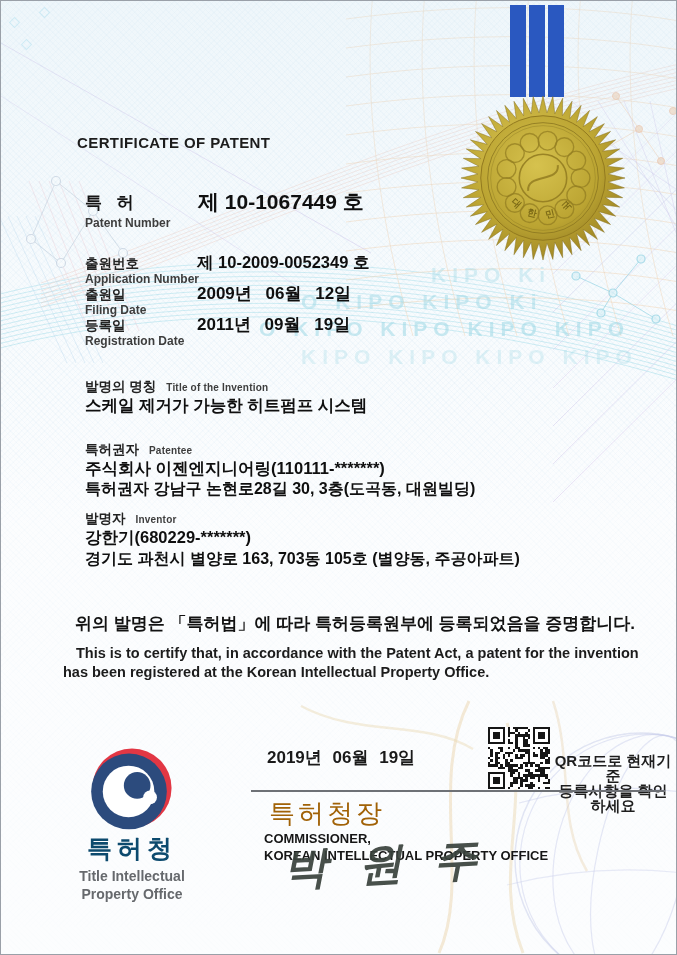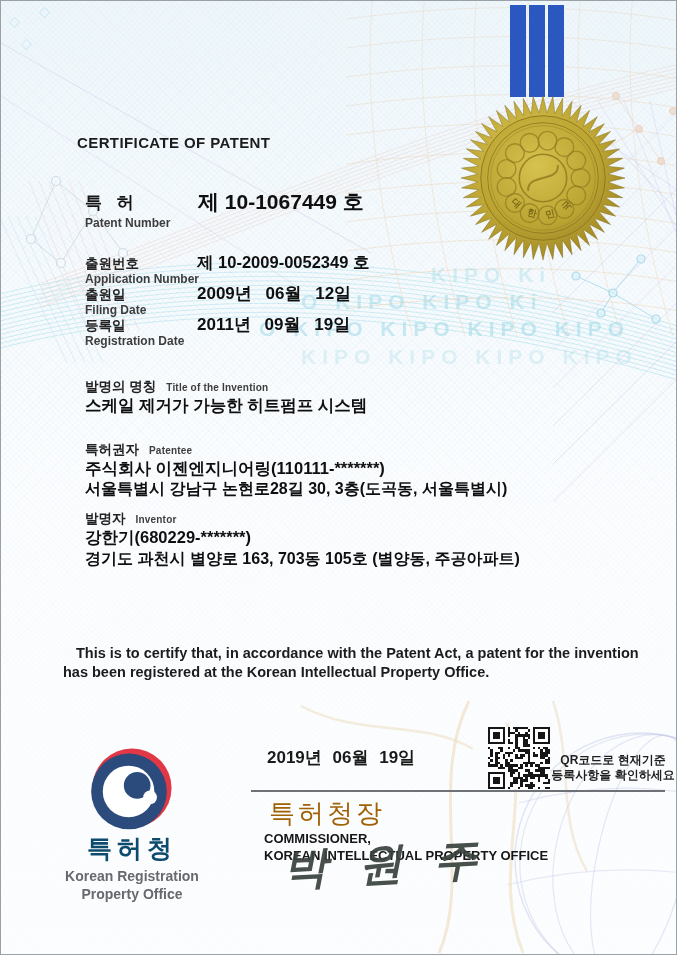--- a/index.html
+++ b/index.html
@@ -51,21 +51,21 @@
   #invr-label{left:84px;top:509px;}
   #invr-name{left:84px;top:526px;font-size:16.5px;}
   #invr-addr{left:84px;top:548px;font-size:16px;}
   
   #st-ko{left:74px;top:611px;font-size:17px;font-weight:800;color:#121212;}
   #st-en1{left:75px;top:644px;font-size:14.5px;font-weight:700;color:#1c1c1c;}
   #st-en2{left:62px;top:663px;font-size:14.5px;font-weight:700;color:#1c1c1c;}
   
   #issue-date{left:266px;top:745px;font-size:17px;font-weight:600;word-spacing:6px;color:#1a1a1a;}
   #qr{left:487px;top:726px;width:62px;height:62px;background:#fff;}
-  #qr-cap{left:550px;top:752px;width:124px;font-size:12px;font-weight:700;line-height:15px;color:#1e1e1e;text-align:center;white-space:normal;}
+  #qr-cap{left:550px;top:752px;width:124px;font-size:15px;font-weight:700;line-height:15px;color:#1e1e1e;text-align:center;white-space:normal;}
   #rule{left:250px;top:789px;width:414px;height:2px;background:#6e7176;}
   #comm-ko{left:268px;top:795px;font-size:26px;font-weight:400;letter-spacing:3px;color:#a16207;}
   #comm-en1{left:263px;top:830px;font-size:13px;font-weight:700;color:#161616;}
   #comm-en2{left:263px;top:847px;font-size:13px;font-weight:700;color:#161616;}
   #sig{left:282px;top:834px;font-size:44px;font-weight:600;font-style:italic;color:#39423c;
        word-spacing:16px;transform:rotate(-3deg);opacity:.92;font-family:"DejaVu Serif",serif;}
   
   #logo{position:absolute;left:88px;top:744px;width:86px;height:86px;}
   #logo-ko{left:56px;top:831px;width:150px;text-align:center;font-size:25px;font-weight:800;letter-spacing:5px;color:#0c4a6e;}
   #logo-en{left:46px;top:866px;width:170px;text-align:center;font-size:14px;font-weight:600;color:#66696d;line-height:18px;white-space:normal;}
@@ -253,28 +253,29 @@
 
   <div class="abs lab-ko" id="inv-label">
     <span>발명의 명칭</span><span class="inline-en">Title of the Invention</span>
   </div>
   <div class="abs val" id="inv-title">스케일 제거가 가능한 히트펌프 시스템</div>
 
   <div class="abs lab-ko" id="pat-label">
     <span>특허권자</span><span class="inline-en">Patentee</span>
   </div>
   <div class="abs val" id="pat-name">주식회사 이젠엔지니어링(110111-*******)</div>
-  <div class="abs val" id="pat-addr">서울특별시 강남구 논현로28길 30, 3층(도곡동, 서울특별시)</div>
+  <div class="abs val" id="pat-addr">특허권자 강남구 논현로28길 30, 3층(도곡동, 대원빌딩)</div>
 
   <div class="abs lab-ko" id="invr-label">
     <span>발명자</span><span class="inline-en">Inventor</span>
   </div>
   <div class="abs val" id="invr-name">강한기(680229-*******)</div>
   <div class="abs val" id="invr-addr">경기도 과천시 별양로 163, 703동 105호 (별양동, 주공아파트)</div>
 
+  <div class="abs" id="st-ko">위의 발명은 「특허법」에 따라 특허등록원부에 등록되었음을 증명합니다.</div>
   <div class="abs" id="st-en1">This is to certify that, in accordance with the Patent Act, a patent for the invention</div>
   <div class="abs" id="st-en2">has been registered at the Korean Intellectual Property Office.</div>
 
   <div class="abs" id="issue-date">2019년 06월 19일</div>
 
   <div class="abs" id="qr">
     <svg id="qr-svg" width="62" height="62" viewBox="0 0 25 25" shape-rendering="crispEdges">
         <rect x="0" y="0" width="25" height="25" fill="#ffffff"></rect>
         <rect x="8" y="0" width="1" height="1" fill="#161616"></rect>
         <rect x="10" y="0" width="1" height="1" fill="#161616"></rect>
@@ -509,16 +510,16 @@
 
   <svg id="logo" viewBox="0 0 100 100">
     <circle cx="50" cy="50" r="46" fill="#e23744"></circle>
     <circle cx="46.5" cy="54" r="44" fill="#2c4b7d"></circle>
     <circle cx="46" cy="54" r="30" fill="#ffffff"></circle>
     <circle cx="56" cy="47" r="15.5" fill="#2c4b7d"></circle>
     <circle cx="71" cy="61" r="8" fill="#ffffff"></circle>
   </svg>
   <div class="abs" id="logo-ko">특허청</div>
   <div class="abs" id="logo-en">
-    <span>Korean Registration</span><br>
+    <span>Title Intellectual</span><br>
     <span>Property Office</span>
   </div>
 </div>
 
 </body></html>

